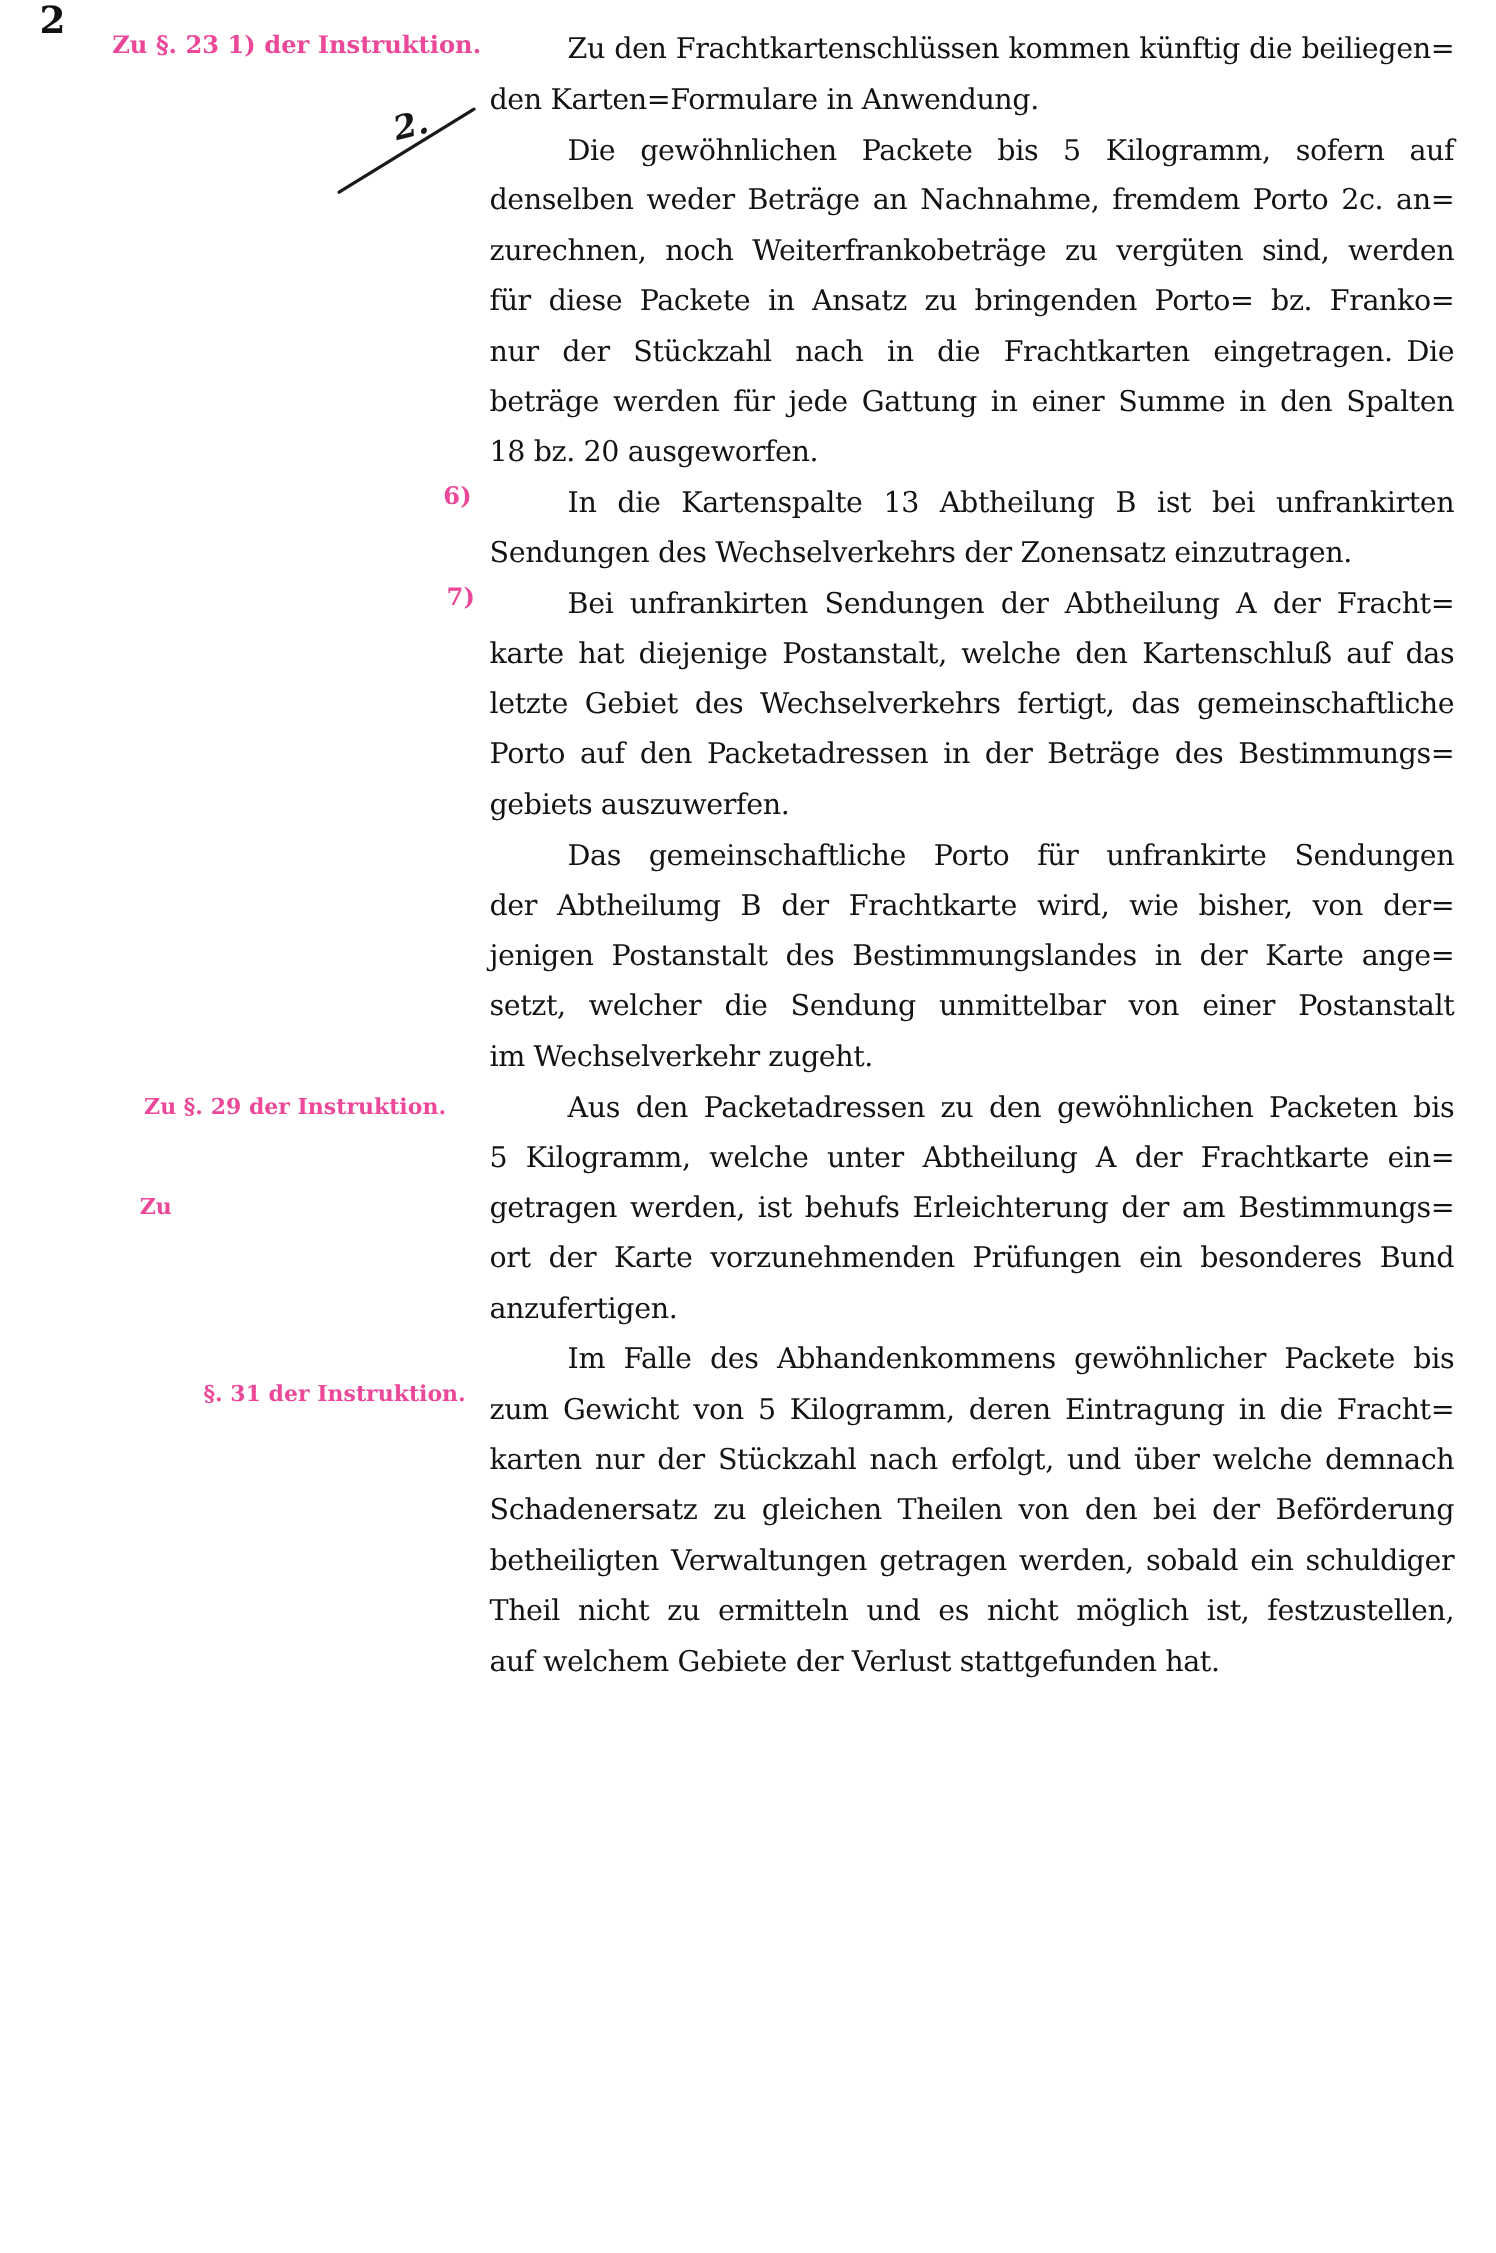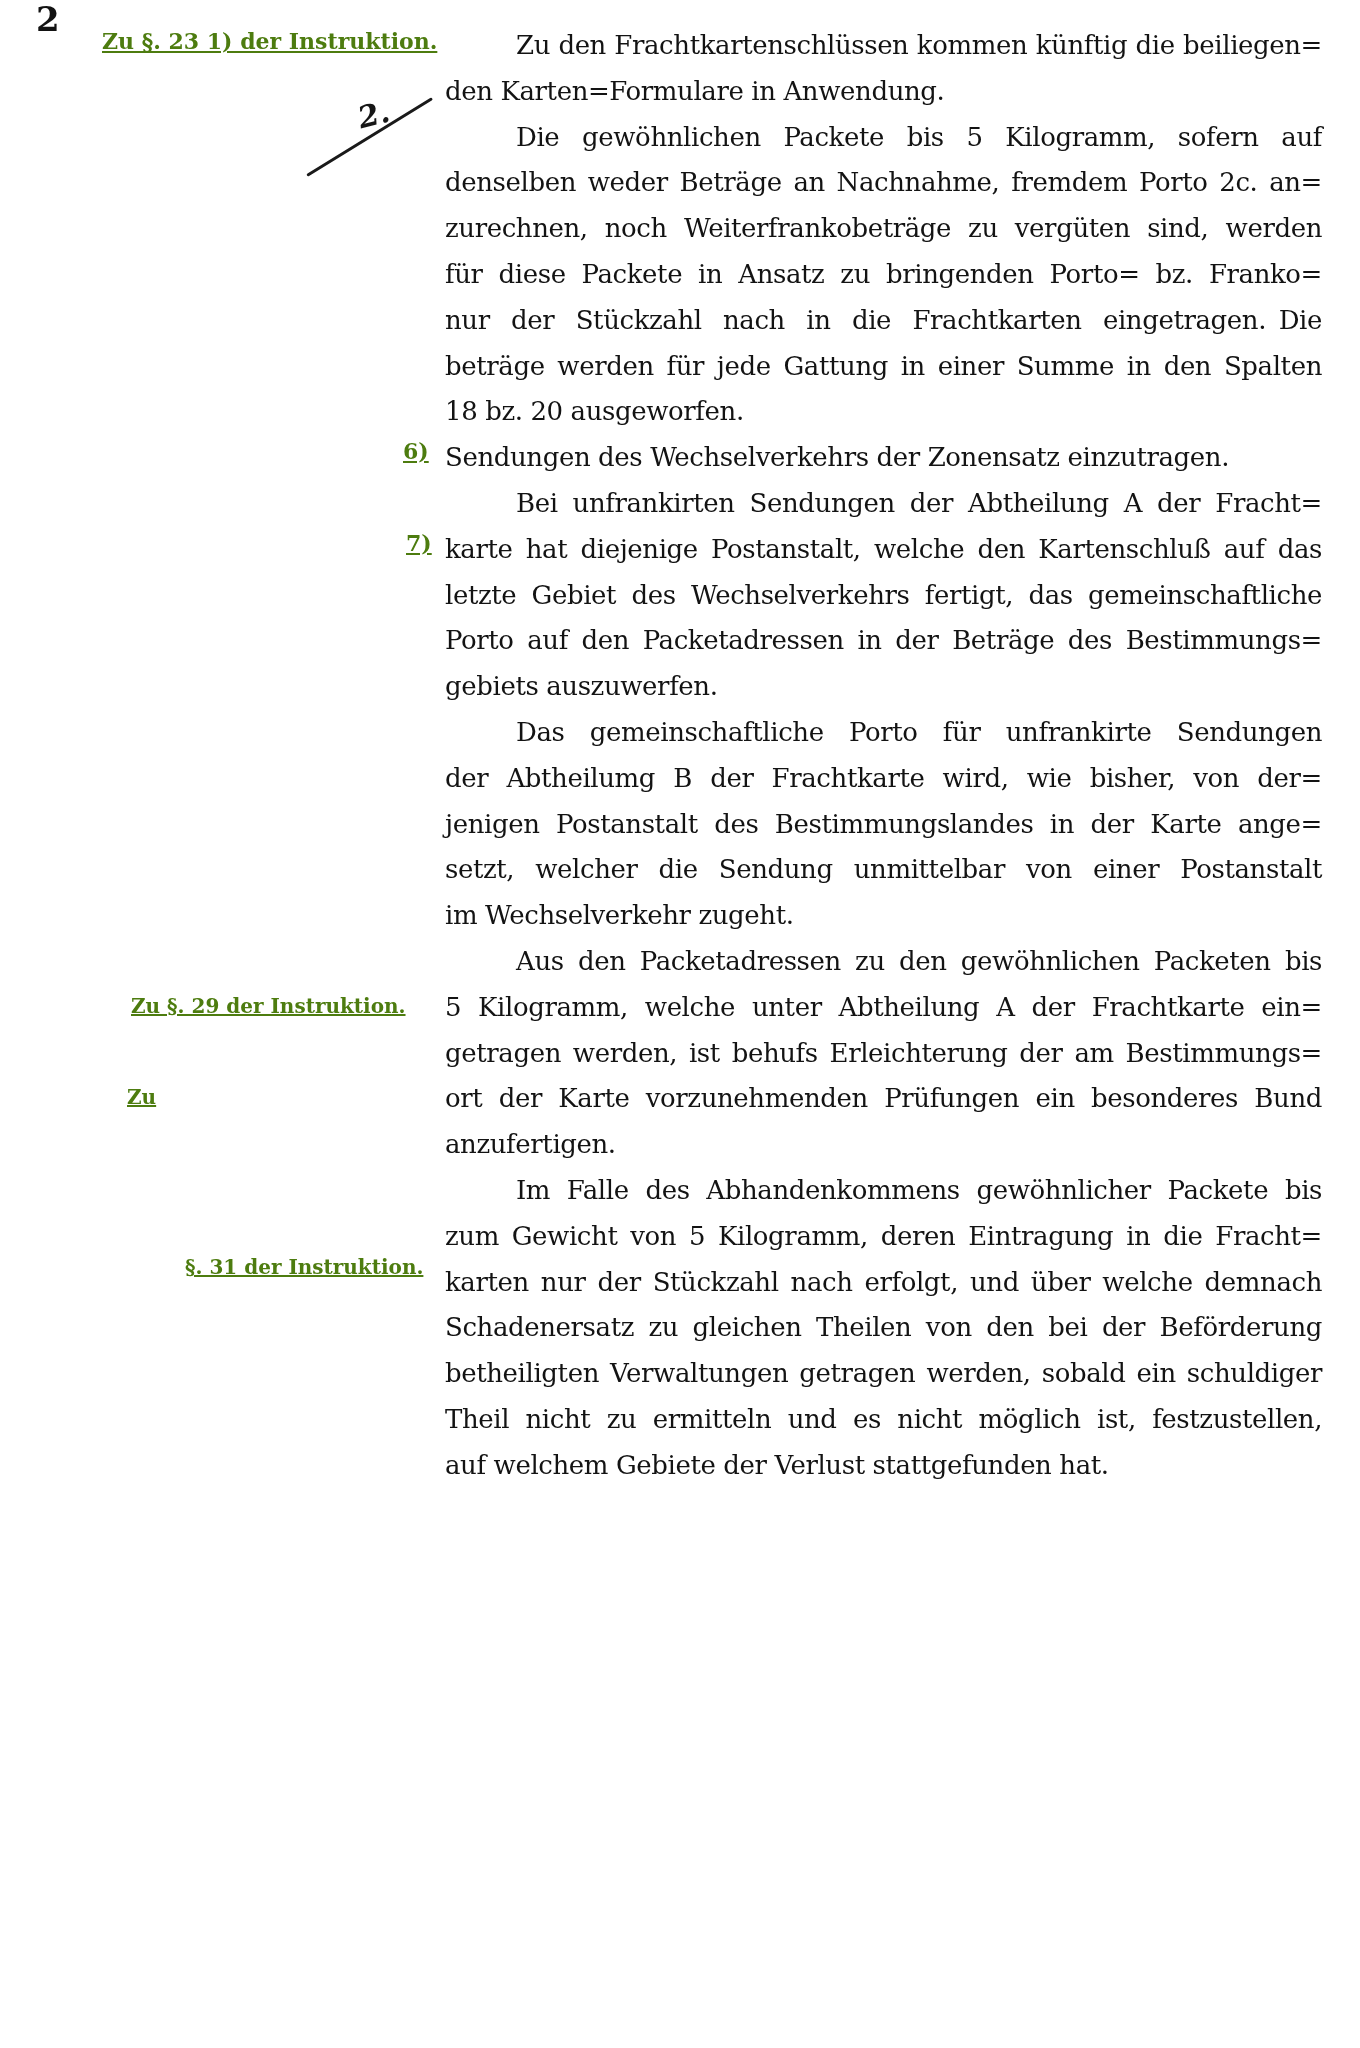--- a/index.html
+++ b/index.html
@@ -16,23 +16,22 @@
     left: 36px;
     top: 2px;
     font: 700 34px/1 "DejaVu Serif", serif;
     color: #121212;
   }
   .margin-note {
     position: absolute;
     font-family: "DejaVu Serif", serif;
     font-weight: 700;
     line-height: 1;
-    color: #4d7c0f;
+    color: #ec4899;
     white-space: nowrap;
-    text-decoration: underline;
   }
   #body-col {
     position: absolute;
     left: 445px;
     top: 23px;
     width: 877px;
     font-family: "DejaVu Serif", serif;
     font-weight: 400;
     font-size: 26px;
     line-height: 45.8px;
@@ -77,20 +76,21 @@
   <div id="body-col">
       <div class="line indent">Zu den Frachtkartenschlüssen kommen künftig die beiliegen=</div>
       <div class="line end">den Karten=Formulare in Anwendung.</div>
       <div class="line indent">Die gewöhnlichen Packete bis 5 Kilogramm, sofern auf</div>
       <div class="line">denselben weder Beträge an Nachnahme, fremdem Porto 2c. an=</div>
       <div class="line">zurechnen, noch Weiterfrankobeträge zu vergüten sind, werden</div>
       <div class="line">für diese Packete in Ansatz zu bringenden Porto= bz. Franko=</div>
       <div class="line">nur der Stückzahl nach in die Frachtkarten eingetragen. Die</div>
       <div class="line">beträge werden für jede Gattung in einer Summe in den Spalten</div>
       <div class="line end">18 bz. 20 ausgeworfen.</div>
+      <div class="line indent">In die Kartenspalte 13 Abtheilung B ist bei unfrankirten</div>
       <div class="line end">Sendungen des Wechselverkehrs der Zonensatz einzutragen.</div>
       <div class="line indent">Bei unfrankirten Sendungen der Abtheilung A der Fracht=</div>
       <div class="line">karte hat diejenige Postanstalt, welche den Kartenschluß auf das</div>
       <div class="line">letzte Gebiet des Wechselverkehrs fertigt, das gemeinschaftliche</div>
       <div class="line">Porto auf den Packetadressen in der Beträge des Bestimmungs=</div>
       <div class="line end">gebiets auszuwerfen.</div>
       <div class="line indent">Das gemeinschaftliche Porto für unfrankirte Sendungen</div>
       <div class="line">der Abtheilumg B der Frachtkarte wird, wie bisher, von der=</div>
       <div class="line">jenigen Postanstalt des Bestimmungslandes in der Karte ange=</div>
       <div class="line">setzt, welcher die Sendung unmittelbar von einer Postanstalt</div>

